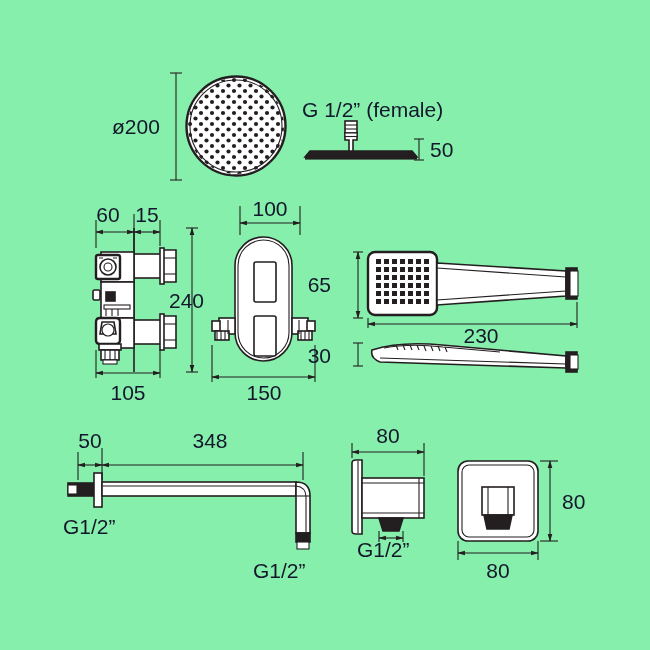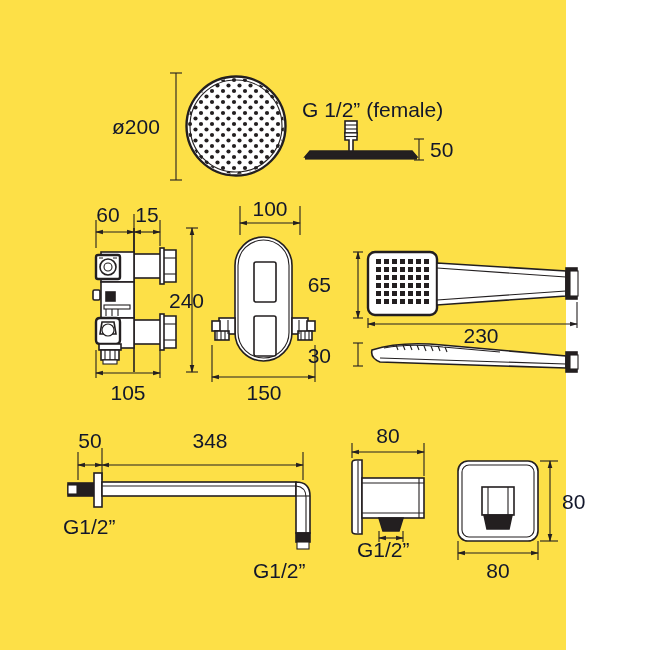--- a/index.html
+++ b/index.html
@@ -1,18 +1,18 @@
 <!DOCTYPE html>
 <html><head>
 <meta charset="utf-8">
 <style>
   html,body{margin:0;padding:0;background:#ffffff;}
   body{width:650px;height:650px;overflow:hidden;
        font-family:"Liberation Sans","DejaVu Sans",sans-serif;}
-  #sheet{position:relative;width:566px;height:650px;background:#fde047;}
+  #sheet{position:relative;width:650px;height:650px;background:#86efac;}
   #sheet svg{position:absolute;top:0;left:0;width:650px;height:650px;}
   .dimtext{font-family:"Liberation Sans","DejaVu Sans",sans-serif;
            font-size:21px;fill:#12172b;font-weight:400;}
   .notetext{font-family:"Liberation Sans","DejaVu Sans",sans-serif;
             font-size:21px;fill:#12172b;}
 </style>
 </head>
 <body>
 
 <div id="sheet">

